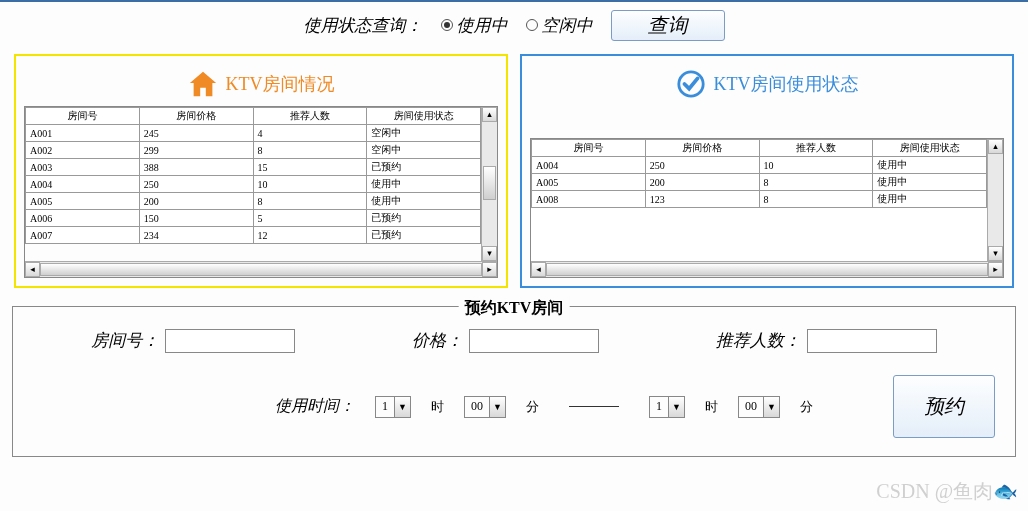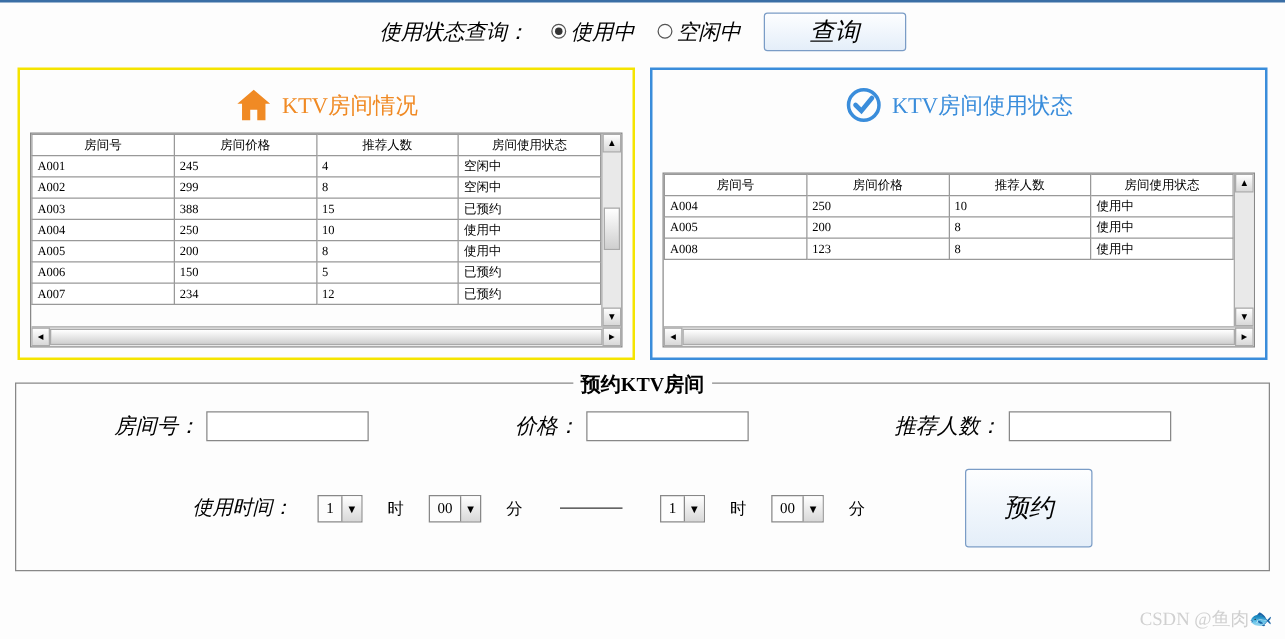--- a/index.html
+++ b/index.html
@@ -93,36 +93,36 @@
 .booking-fieldset .legend {
   position: absolute; top: -9px; left: 50%; transform: translateX(-50%);
   background: #fdfdfd; padding: 0 6px; font-size: 16px; font-weight: bold;
 }
 .row { display: flex; align-items: center; justify-content: space-around; margin: 10px 0 22px 0; }
 .field { display: inline-flex; align-items: flex-start; gap: 6px; }
 .field label { font-family: KaiTi, serif; font-style: italic; font-size: 17px; }
 .field input[type=text] {
   width: 130px; height: 24px; border: 1px solid #888; padding: 0 4px;
 }
-.row2 { display: flex; align-items: center; justify-content: center; gap: 20px; }
+.row2 { display: flex; align-items: center; justify-content: flex-end; gap: 20px; }
 .row2 label { font-family: KaiTi, serif; font-style: italic; font-size: 16px; }
 .combo {
   display: inline-flex; align-items: center; height: 22px;
   border: 1px solid #888;
 }
 .combo .val { padding: 0 6px; font-size: 12px; }
 .combo .arr {
   width: 16px; height: 20px; border-left: 1px solid #888;
   background: linear-gradient(#fff,#d8d8d8);
   display: flex; align-items: center; justify-content: center; font-size: 9px;
 }
 .dash { width: 50px; border-top: 1.5px solid #333; margin: 0 10px; }
 .watermark {
   position: absolute; right: 10px; bottom: 6px;
-  color: #d0d0d0; font-size: 15px; font-weight: 500;
+  color: #d0d0d0; font-size: 20px; font-weight: 500;
   pointer-events: none;
 }
 </style>
 </head>
 <body>
 
 <div class="query-bar">
   <span class="q-label">使用状态查询：</span>
   <span class="radio-wrap">
     <span class="radio-dot on"></span>

